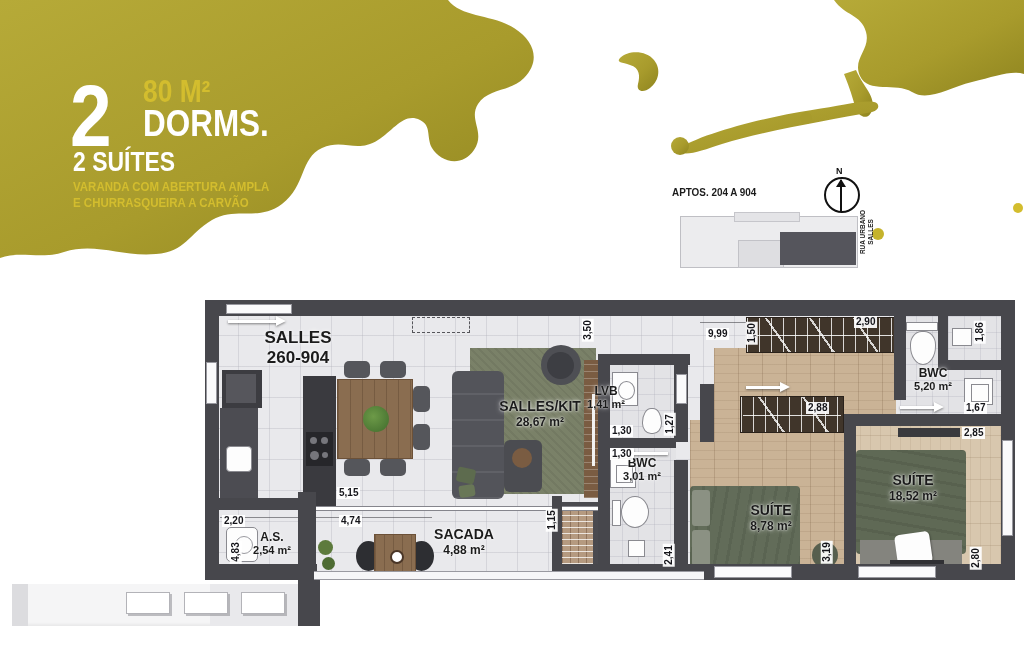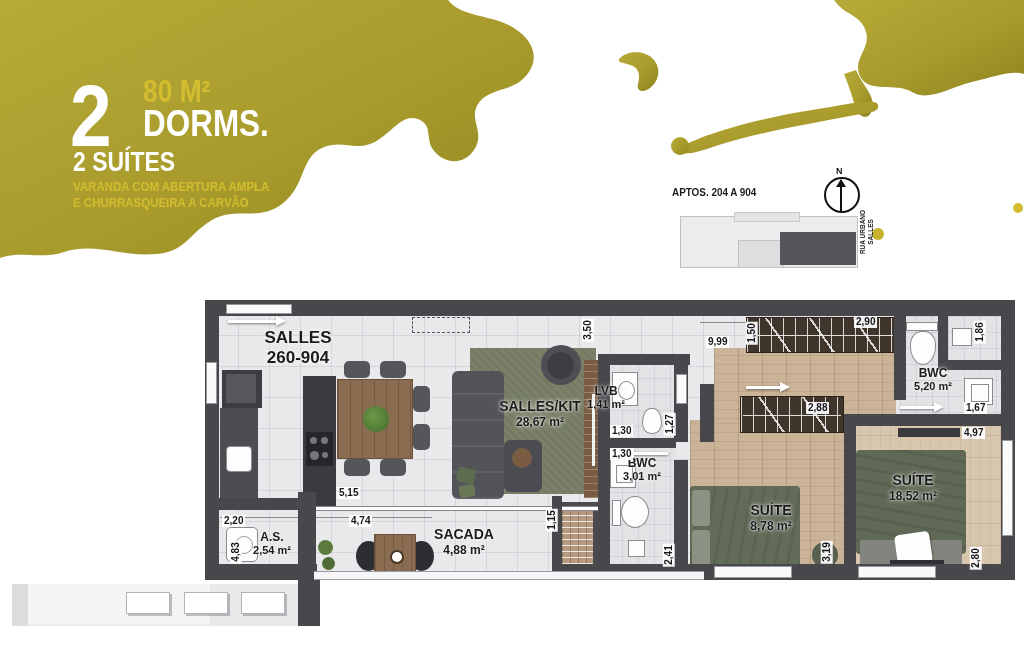--- a/index.html
+++ b/index.html
@@ -257,29 +257,29 @@
   <div class="nm">A.S.</div>
   <div class="ar">2,54 m²</div>
 </div>
 <div class="lbl" style="left:422px;top:526px;width:84px">
   <div class="nm">SACADA</div>
   <div class="ar">4,88 m²</div>
 </div>
 
 <div class="dim" style="left:222px;top:515px">2,20</div>
 <div class="dim" style="left:337px;top:487px">5,15</div>
-<div class="dim" style="left:349px;top:515px">4,74</div>
+<div class="dim" style="left:339px;top:515px">4,74</div>
 <div class="dim v" style="left:224px;top:546px">4,83</div>
 <div class="dim v" style="left:576px;top:324px">3,50</div>
-<div class="dim" style="left:706px;top:336px">9,99</div>
+<div class="dim" style="left:706px;top:328px">9,99</div>
 <div class="dim v" style="left:740px;top:327px">1,50</div>
 <div class="dim" style="left:854px;top:316px">2,90</div>
 <div class="dim v" style="left:968px;top:326px">1,86</div>
 <div class="dim" style="left:964px;top:402px">1,67</div>
-<div class="dim" style="left:962px;top:427px">4,97</div>
+<div class="dim" style="left:962px;top:427px">2,85</div>
 <div class="dim" style="left:806px;top:402px">2,88</div>
 <div class="dim" style="left:610px;top:425px">1,30</div>
 <div class="dim v" style="left:658px;top:418px">1,27</div>
 <div class="dim" style="left:610px;top:448px">1,30</div>
 <div class="dim v" style="left:540px;top:514px">1,15</div>
 <div class="dim v" style="left:657px;top:549px">2,41</div>
 <div class="dim v" style="left:815px;top:546px">3,19</div>
 <div class="dim v" style="left:964px;top:552px">2,80</div>
 
 </body></html>

